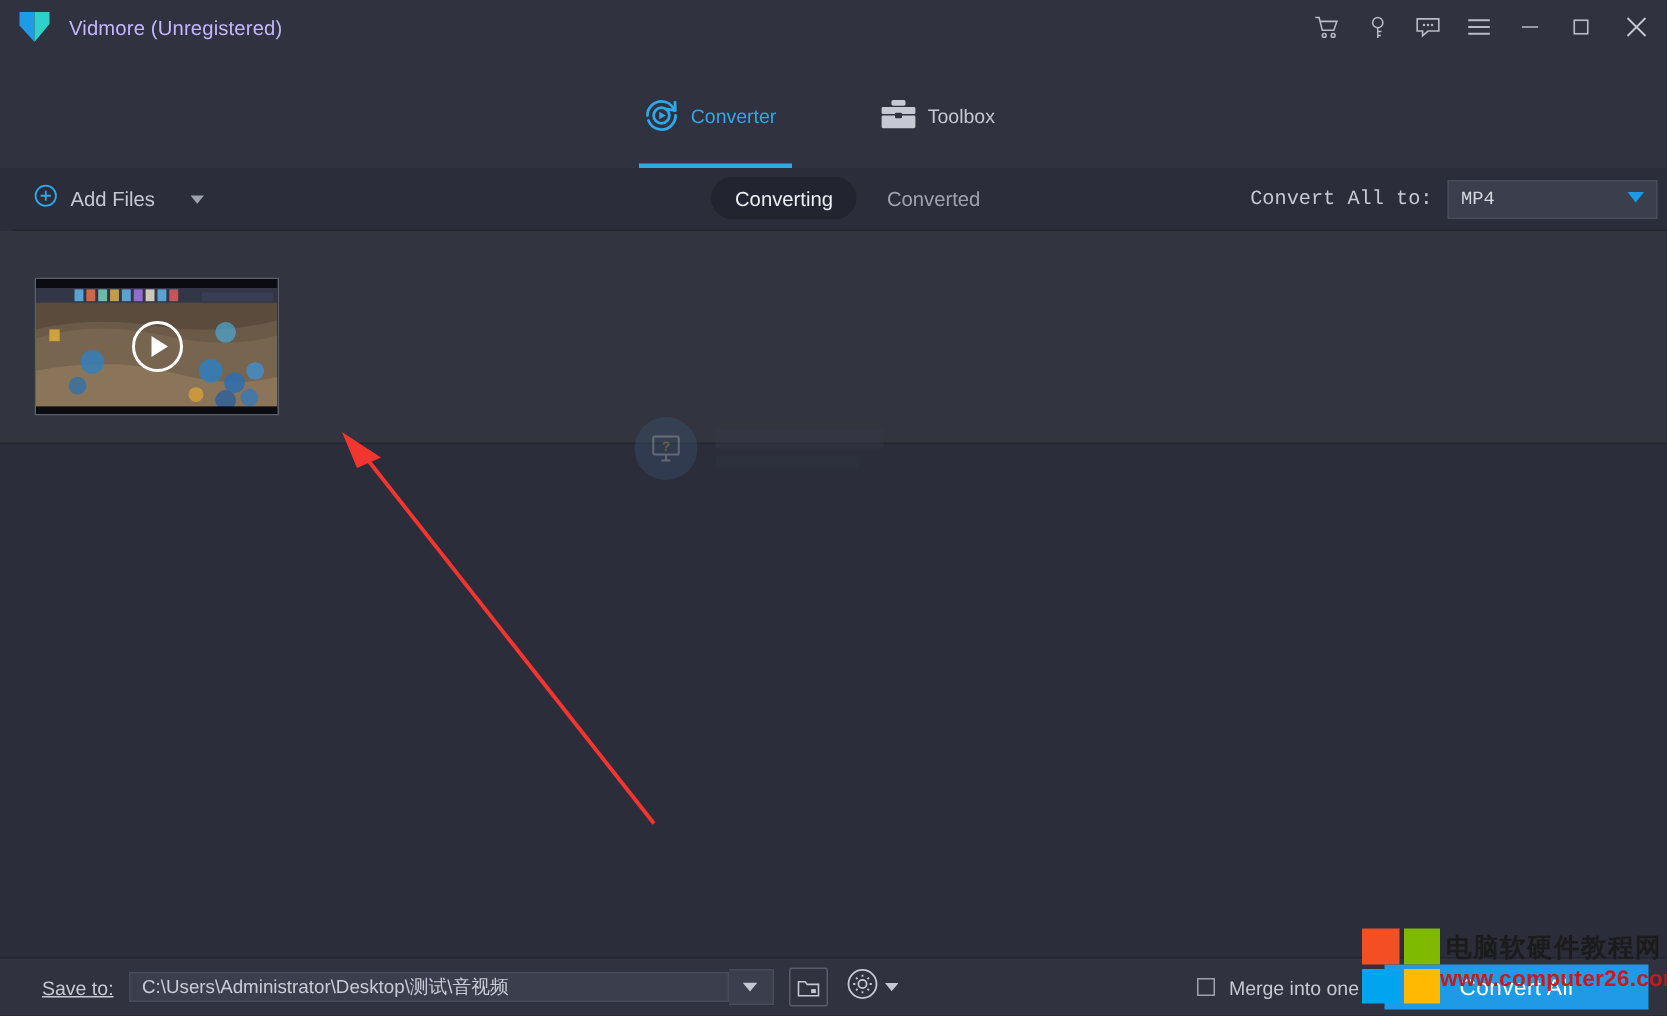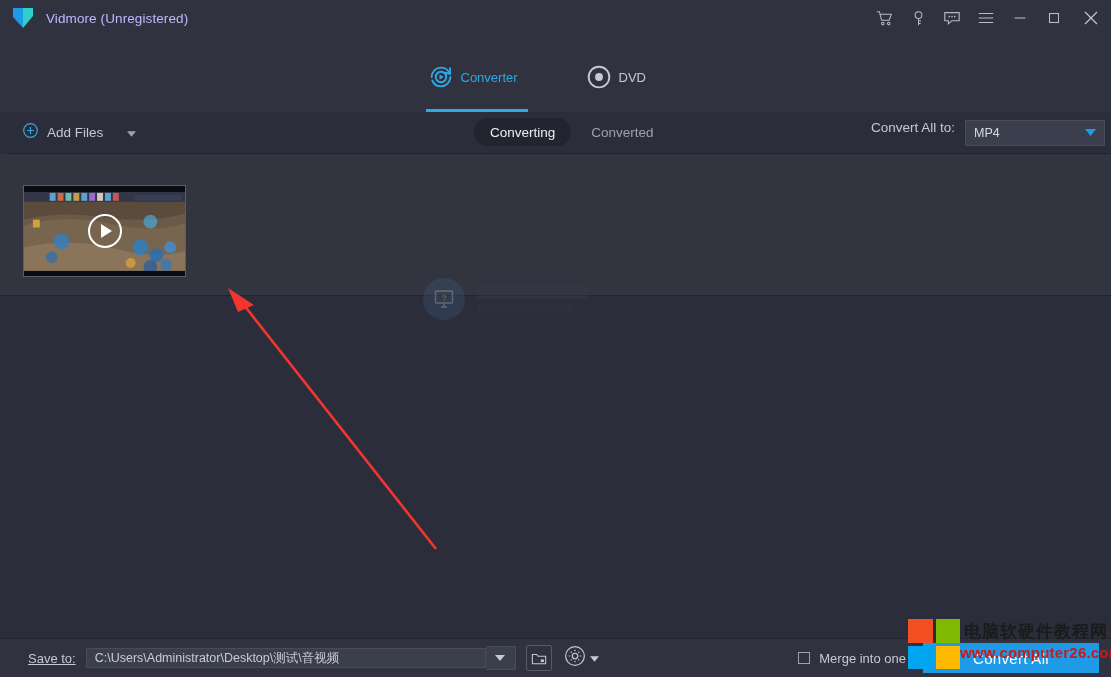--- a/index.html
+++ b/index.html
@@ -61,21 +61,21 @@
   .seg-tabs {
     position: absolute; left: 466px; top: 6px; display: flex; align-items: center; gap: 4px;
   }
   .seg {
     height: 28px; padding: 0 16px; border-radius: 14px;
     display: flex; align-items: center; font-size: 13.5px; color: #9ea2ae;
   }
   .seg.active { background: #22242f; color: #eceef3; }
 
   .convert-all-to {
-    position: absolute; right: 14px; top: 8px; display: flex; gap: 10px;
+    position: absolute; right: 14px; top: 8px; display: flex; align-items: center; gap: 10px; font-family: Liberation Mono, monospace;
   }
   .cat-label { font-size: 13.5px; color: #c6c9d3; }
   .sel-box {
     width: 140px; height: 26px; background: #3b3e4c; border: 1px solid #474b5a;
     display: flex; align-items: center; padding: 0 8px; font-size: 12.5px; color: #d6d9e1;
     position: relative;
   }
   .sel-box .blue-caret { position: absolute; right: 8px; top: 50%; transform: translateY(-50%); }
 
   
@@ -265,30 +265,32 @@
           <path d="M6 16 a10 10 0 0 1 10 -10 a10 10 0 0 1 9.3 6.4" stroke-linecap="round"></path>
           <path d="M25.6 6.5 l.2 6 l-5.6 -1" stroke-linecap="round" stroke-linejoin="round"></path>
           <circle cx="16" cy="16" r="5.6" fill="none"></circle>
           <path d="M14.4 13.4 L19 16 L14.4 18.6 Z" fill="#2fa8e8" stroke="none"></path>
         </svg>
       </div>
       <div class="nav-label">Converter</div>
       <div class="nav-underline"></div>
     </div>
 
+
     <div class="nav-item">
       <div class="nav-icon">
-        <svg width="30" height="30" viewBox="0 0 32 32" fill="none" stroke="#c6c9d3" stroke-width="2">
-          <circle cx="16" cy="16" r="11"></circle>
-          <circle cx="16" cy="16" r="4.2" fill="#c6c9d3" stroke="none"></circle>
-        </svg>
-      </div>
-      <div class="nav-label">DVD</div>
-    </div>
-
+        <svg width="30" height="30" viewBox="0 0 32 32" fill="#c6c9d3">
+          <rect x="11" y="5" width="10" height="4" rx="1.2"></rect>
+          <rect x="4" y="10" width="24" height="5" rx="1"></rect>
+          <rect x="4" y="16" width="24" height="9" rx="1"></rect>
+          <rect x="13.5" y="14" width="5" height="4" rx="1" fill="#30323f"></rect>
+        </svg>
+      </div>
+      <div class="nav-label">Toolbox</div>
+    </div>
   </div>
 
   <div class="toolbar">
     <div class="add-files">
       <span>
         <svg width="17" height="17" viewBox="0 0 20 20" fill="none" stroke="#2fa8e8" stroke-width="1.4">
           <circle cx="10" cy="10" r="8"></circle>
             <path d="M10 6 v8 M6 10 h8"></path>
         </svg>
       </span>

